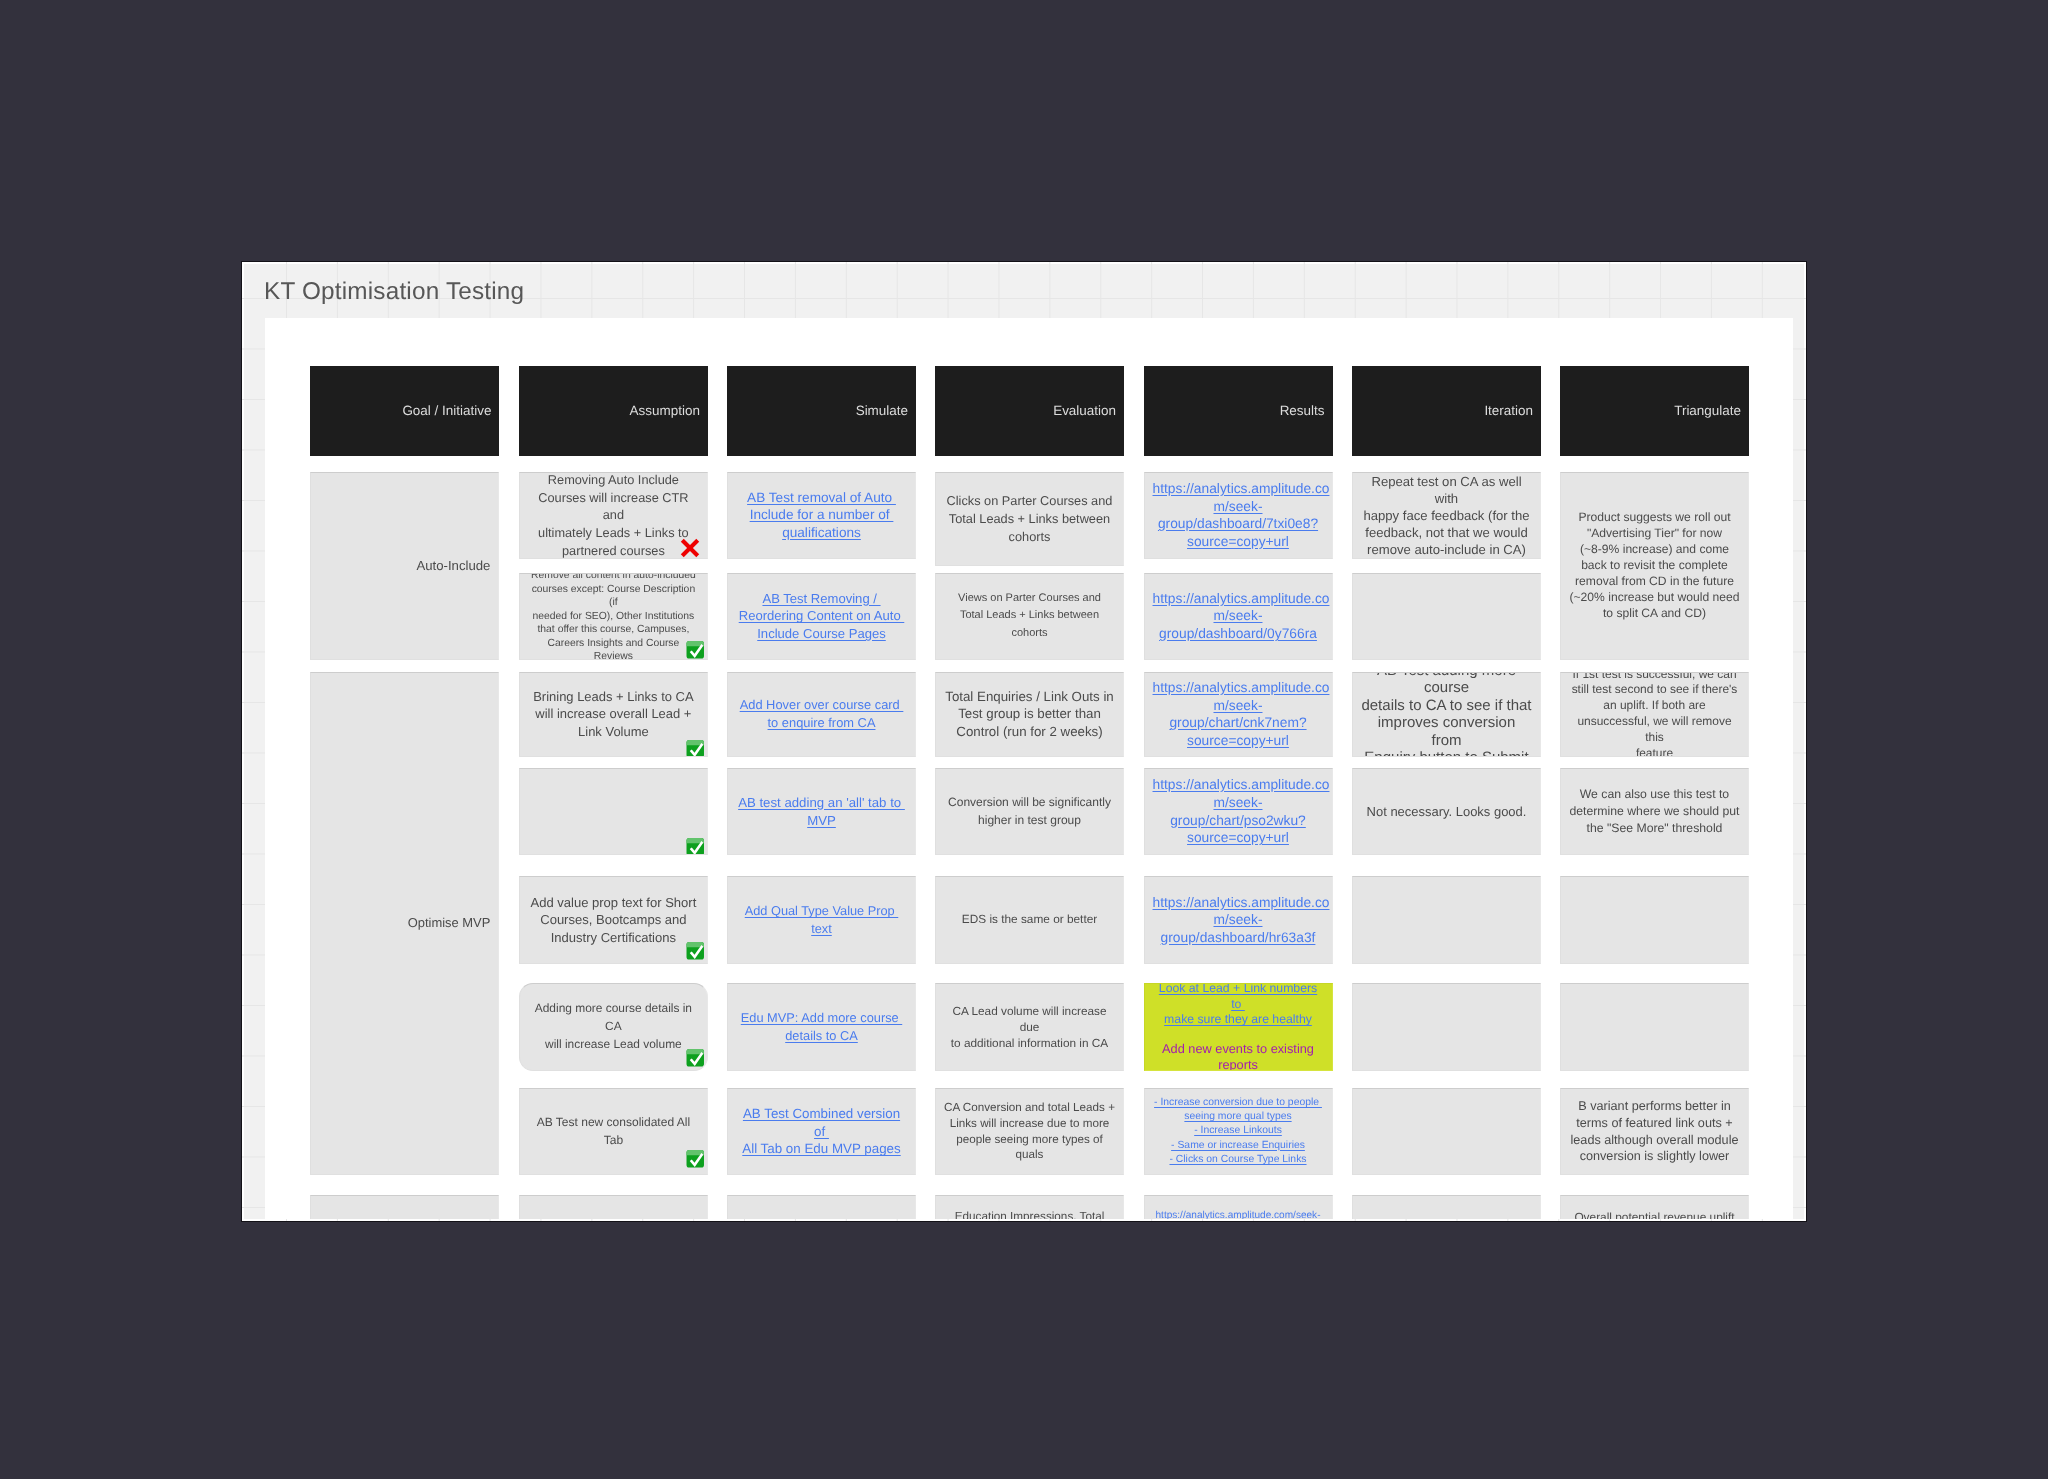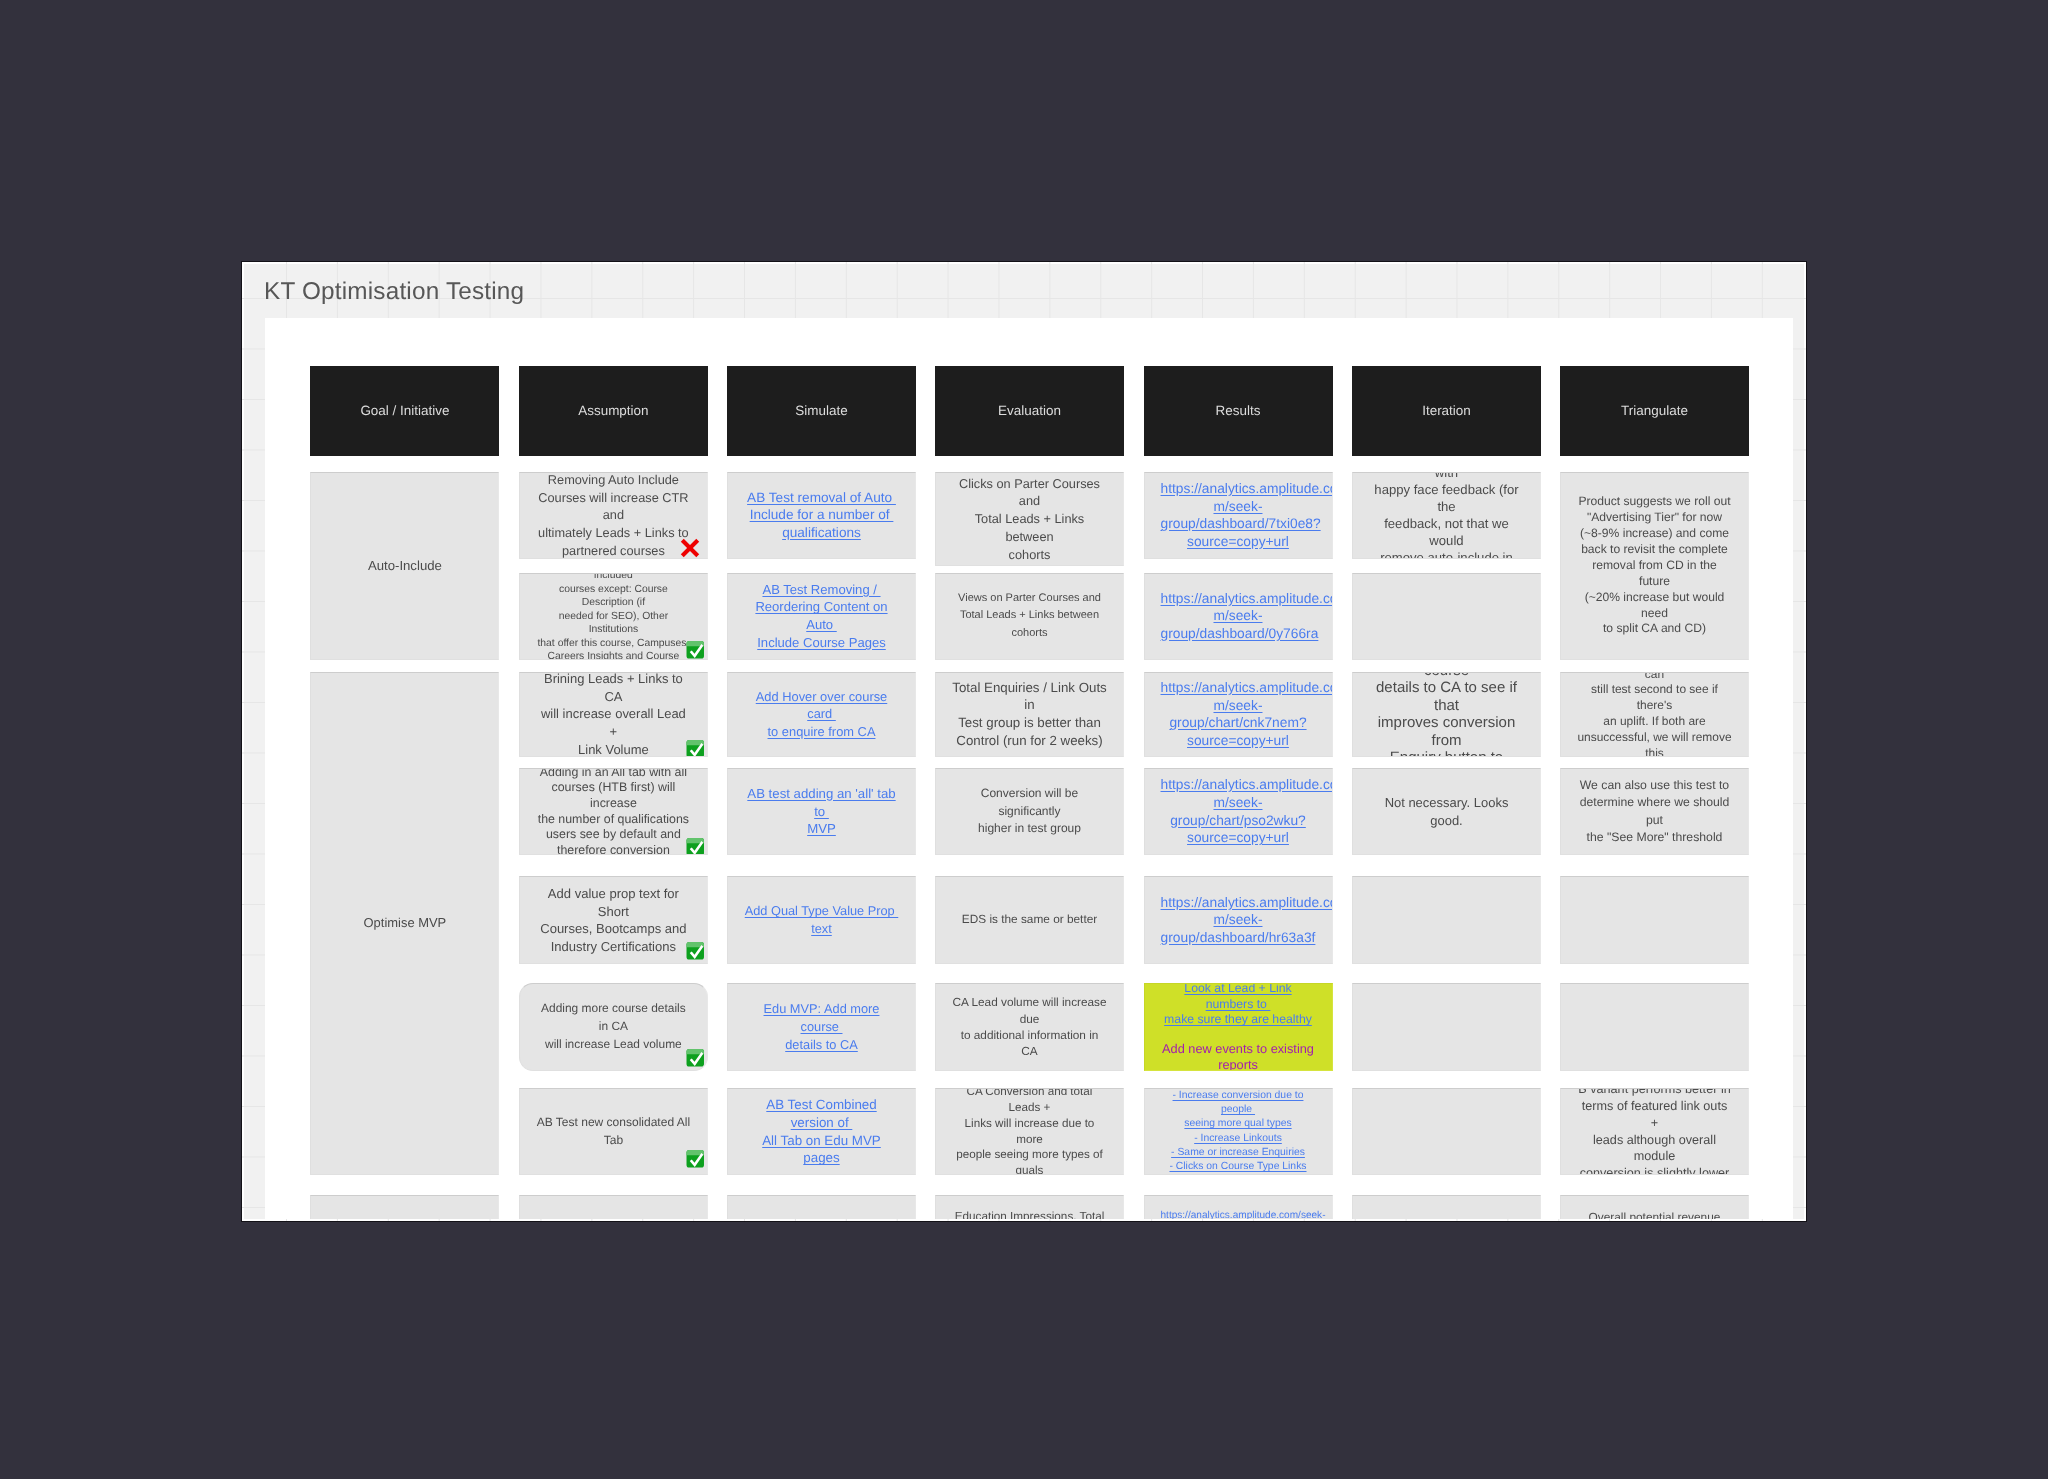--- a/index.html
+++ b/index.html
@@ -39,25 +39,25 @@
   }
   .tbl{position:absolute;left:0;top:0;}
   .cell{
     position:absolute;
     background:#e5e5e5;
     border-top:1px solid #cdcdcd;
     border-left:1px solid #dfdfdf;
     border-right:1px solid #e8e8e8;
     border-bottom:1px solid #e0e0e0;
     box-sizing:border-box;
-    display:flex;align-items:center;justify-content:center;
+    display:flex;align-items:center;justify-content:flex-end;
     text-align:center;
     color:#4b4b4b;
     font-size:12.75px;line-height:17.8px;
-    padding:2px 16px;
+    padding:2px 8px;
     overflow:hidden;
     white-space:pre-line;
   }
   .cell.head{background:#1d1d1d;color:#dcdcdc;font-size:13.45px;line-height:1.2;white-space:normal;border:none;}
   .cell.hl{background:#cfe028;border-color:#c6d626 #d6e43e #d6e43e #c6d626;}
 
   .cell-inner{width:100%;}
   .lnk{color:#4a7cee;text-decoration:underline;text-underline-offset:1.5px;}
   .mark{position:absolute;right:2px;bottom:0px;line-height:0;}
   .mark svg{display:block;}
@@ -163,25 +163,21 @@
 Enquiry button to Submit</span></div></div>
         <div class="cell" style="font-size: 11.96px; line-height: 15.9px; left: 1295px; top: 353.5px; width: 189px; height: 85.5px;"><div class="cell-inner"><span>If 1st test is successful, we can
 still test second to see if there's
 an uplift. If both are
 unsuccessful, we will remove this
 feature</span></div></div>
         <div class="cell" style="font-size: 12.38px; line-height: 15.6px; left: 253.9px; top: 450px; width: 189px; height: 87px;"><span class="mark" style="bottom: -2.5px;"><svg viewBox="0 0 36 36" width="18.5" height="19.5" aria-hidden="true">
               <rect x="1" y="1" width="34" height="34" rx="5" ry="5" fill="#0da01e"></rect>
               <path d="M1 6 a5 5 0 0 1 5 -5 h24 a5 5 0 0 1 5 5 v5 h-34 z" fill="#62c36c"></path>
               <path d="M30.0 7.0 L16.6 25.6 L11.2 19.3 L7.2 22.6 L17.1 34.0 L33.6 10.0 Z" fill="#ffffff"></path>
-            </svg></span><div class="cell-inner"><span>Adding in an All tab with all
-courses (HTB first) will increase
-the number of qualifications
-users see by default and
-therefore conversion</span></div></div>
+            </svg></span></div>
         <div class="cell" style="font-size: 13.22px; line-height: 17.8px; left: 462px; top: 450px; width: 189px; height: 87px;"><div class="cell-inner"><span class="lnk">AB test adding an 'all' tab to&nbsp;
 MVP</span></div></div>
         <div class="cell" style="font-size: 12.02px; line-height: 17.8px; left: 670px; top: 450px; width: 189px; height: 87px;"><div class="cell-inner"><span>Conversion will be significantly
 higher in test group</span></div></div>
         <div class="cell" style="font-size: 13.79px; line-height: 17.7px; left: 878.5px; top: 450px; width: 189px; height: 87px;"><div class="cell-inner"><span class="lnk" title="https://analytics.amplitude.com/seek-group/chart/pso2wku?source=copy+url">https://analytics.amplitude.co
 m/seek-
 group/chart/pso2wku?
 source=copy+url</span></div></div>
         <div class="cell" style="font-size: 12.98px; line-height: 17.8px; left: 1087px; top: 450px; width: 189px; height: 87px;"><div class="cell-inner"><span>Not necessary. Looks good.</span></div></div>
         <div class="cell" style="font-size: 12.24px; line-height: 17.1px; left: 1295px; top: 450px; width: 189px; height: 87px;"><div class="cell-inner"><span>We can also use this test to

